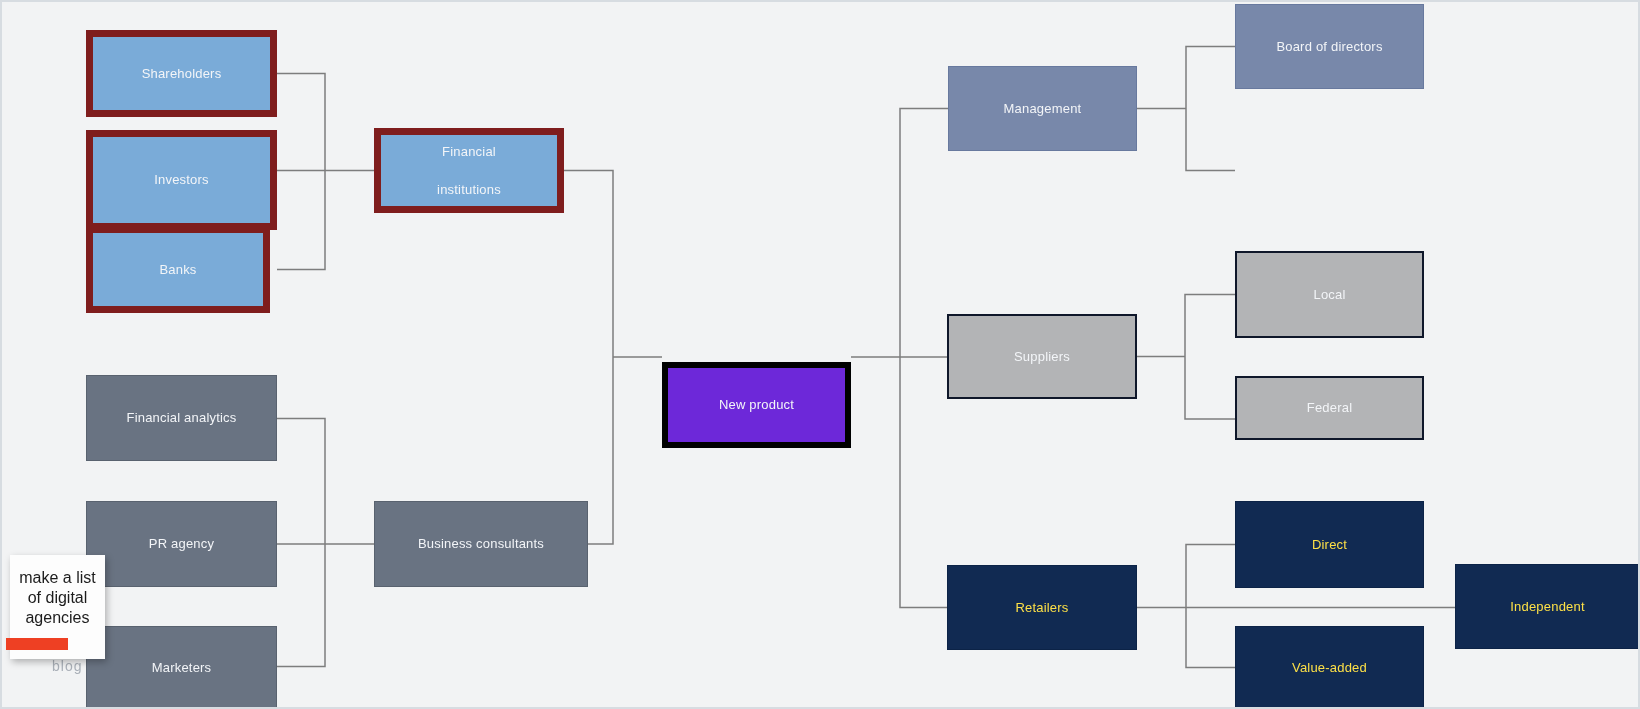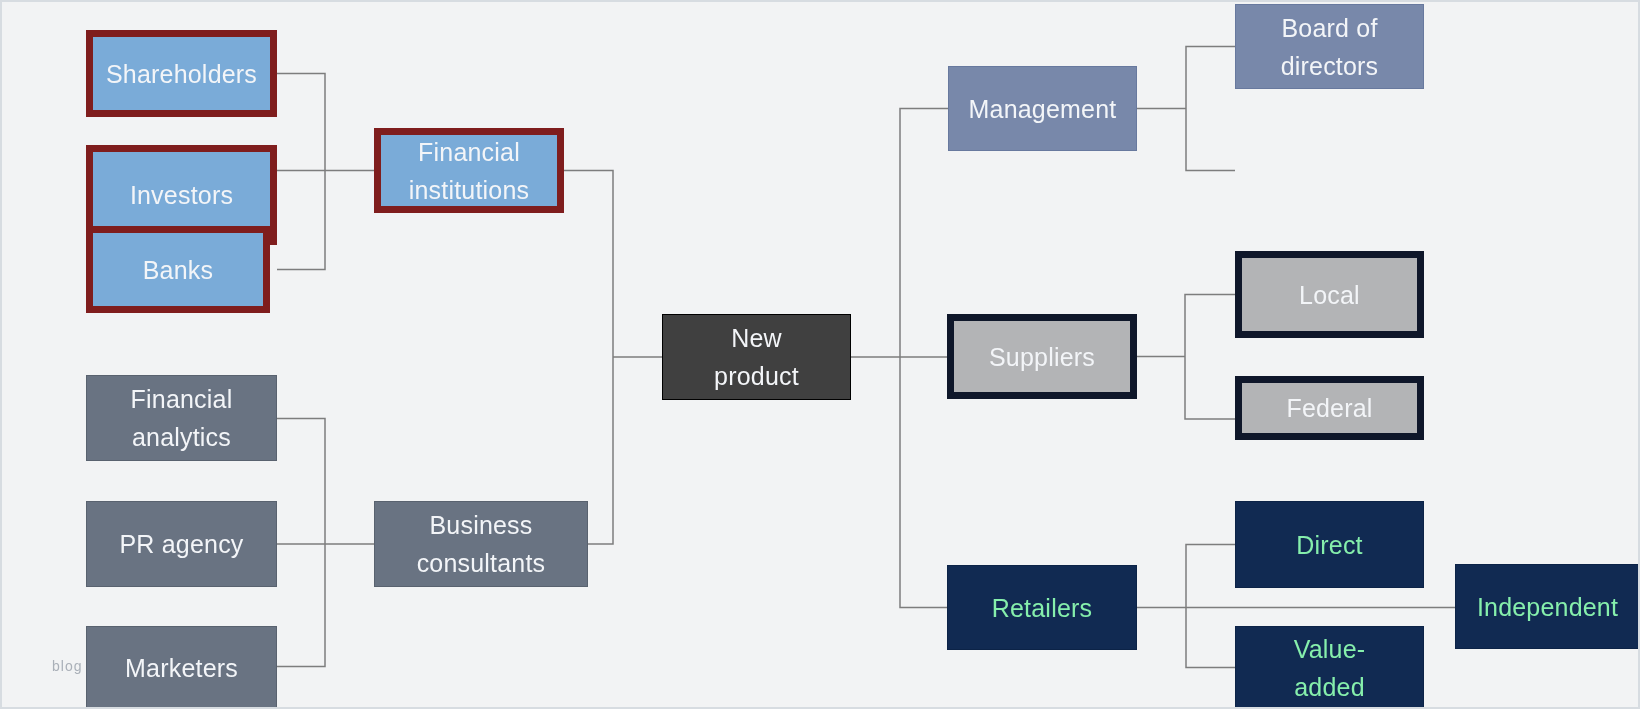--- a/index.html
+++ b/index.html
@@ -12,31 +12,31 @@
     overflow:hidden;
     font-family:"Liberation Sans","DejaVu Sans",sans-serif;
   }
   .wires{position:absolute;left:0;top:0;z-index:1;}
   .wires path{fill:none;stroke:#7d7d7d;stroke-width:1.5;}
   .node{
     position:absolute;z-index:2;
     display:flex;align-items:center;justify-content:center;
     text-align:center;
     padding:0 28px;box-sizing:border-box;
-    font-size:25px;line-height:38px;
+    font-size:13px;line-height:38px;
     color:#f3f5f8;
     letter-spacing:0.2px;
     cursor:default;
   }
   .light_blue{background:#7aabd8;border:7px solid #7f1d1d;}
   .slate_gray{background:#697382;border:1px solid #59626f;}
   .blue_gray {background:#7888aa;border:1px solid #68799e;}
-  .silver    {background:#b3b4b6;border:7px solid #0f172a;}
-  .navy      {background:#112a52;border:1px solid #0c2347;color:#86efac;}
-  .red       {background:#404040;border:1px solid #000000;}
+  .silver    {background:#b3b4b6;border:2px solid #0f172a;}
+  .navy      {background:#112a52;border:1px solid #0c2347;color:#fde047;}
+  .red       {background:#6d28d9;border:6px solid #000000;margin-top:48px;}
   .note{
     position:absolute;left:8px;top:553px;width:95px;height:104px;
     background:#fdfdfd;z-index:6;
     box-shadow:2px 3px 7px rgba(0,0,0,0.28);
   }
   .note-text{
     padding-top:13px;text-align:center;
     font-size:16px;line-height:20px;color:#1c1c1c;
   }
   .note-bar{
@@ -64,21 +64,21 @@
     <path d="M946,106.5 H898 V605.5 H945"></path>
     <path d="M1135,106.5 H1184"></path>
     <path d="M1233,44.5 H1184 V168.5 H1233"></path>
     <path d="M1135,354.5 H1183"></path>
     <path d="M1233,292.5 H1183 V417 H1233"></path>
     <path d="M1135,605.5 H1453"></path>
     <path d="M1233,542.5 H1184 V665.5 H1233"></path>
   </svg>
 
   <div class="node light_blue" style="left:84px;top:28px;width:191px;height:87px">Shareholders</div>
-  <div class="node light_blue" style="left:84px;top:143px;width:191px;height:100px">Investors</div>
+  <div class="node light_blue" style="left:84px;top:128px;width:191px;height:100px">Investors</div>
   <div class="node light_blue" style="left:84px;top:224px;width:184px;height:87px">Banks</div>
   <div class="node light_blue" style="left:372px;top:126px;width:190px;height:85px">Financial institutions</div>
 
   <div class="node slate_gray" style="left:84px;top:373px;width:191px;height:86px">Financial analytics</div>
   <div class="node slate_gray" style="left:84px;top:499px;width:191px;height:86px">PR agency</div>
   <div class="node slate_gray" style="left:84px;top:624px;width:191px;height:83px">Marketers</div>
   <div class="node slate_gray" style="left:372px;top:499px;width:214px;height:86px">Business consultants</div>
 
   <div class="node red" style="left:660px;top:312px;width:189px;height:86px">New product</div>
 
@@ -87,16 +87,24 @@
 
   <div class="node silver" style="left:945px;top:312px;width:190px;height:85px">Suppliers</div>
   <div class="node silver" style="left:1233px;top:249px;width:189px;height:87px">Local</div>
   <div class="node silver" style="left:1233px;top:374px;width:189px;height:64px">Federal</div>
 
   <div class="node navy" style="left:945px;top:563px;width:190px;height:85px">Retailers</div>
   <div class="node navy" style="left:1233px;top:499px;width:189px;height:87px">Direct</div>
   <div class="node navy" style="left:1233px;top:624px;width:189px;height:83px">Value-added</div>
   <div class="node navy" style="left:1453px;top:562px;width:185px;height:85px">Independent</div>
 
+  <div class="note">
+    <div class="note-text">
+      <div>make a list</div>
+      <div>of digital</div>
+      <div>agencies</div>
+    </div>
+    <div class="note-bar"></div>
+  </div>
 
   <div class="watermark">blog</div>
 
 </div>
 
 </body></html>

